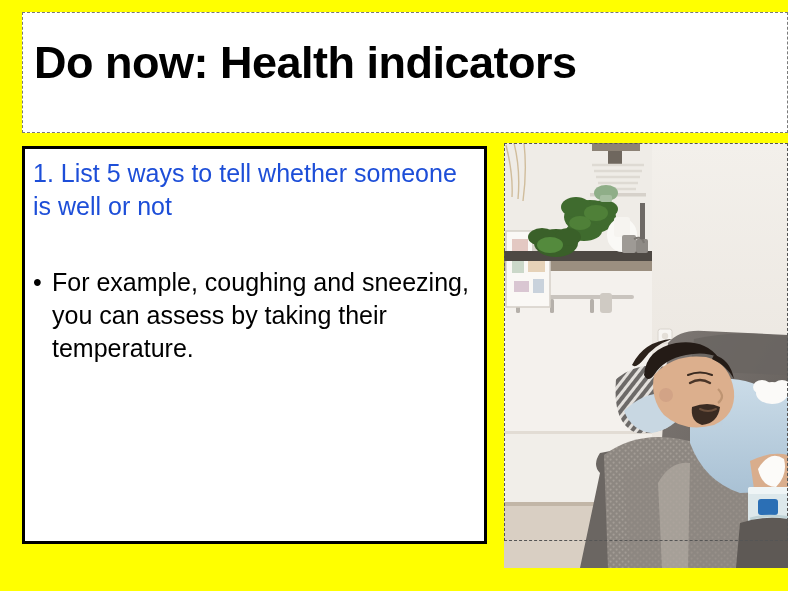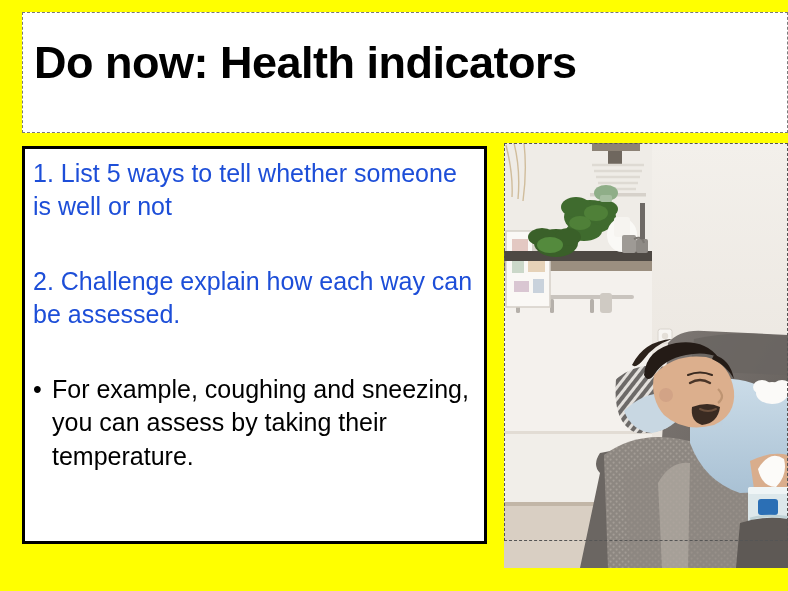--- a/index.html
+++ b/index.html
@@ -116,21 +116,20 @@
 
   <div id="title-box">
     <div id="title-text">Do now: Health indicators</div>
   </div>
 
   <div id="content-box">
     <div id="content-inner">
 
       <p class="para red-1">1. List 5 ways to tell whether someone is well or not</p>
 
-      <p class="para red-2">2. Challenge explain how each way can be assessed.</p>
 
       <div class="bullet-block">
         <span class="bullet-dot">•</span>
         <span class="bullet-text">For example, coughing and sneezing, you can assess by taking their temperature.</span>
       </div>
 
     </div>
   </div>
 
   <div id="photo-frame">

